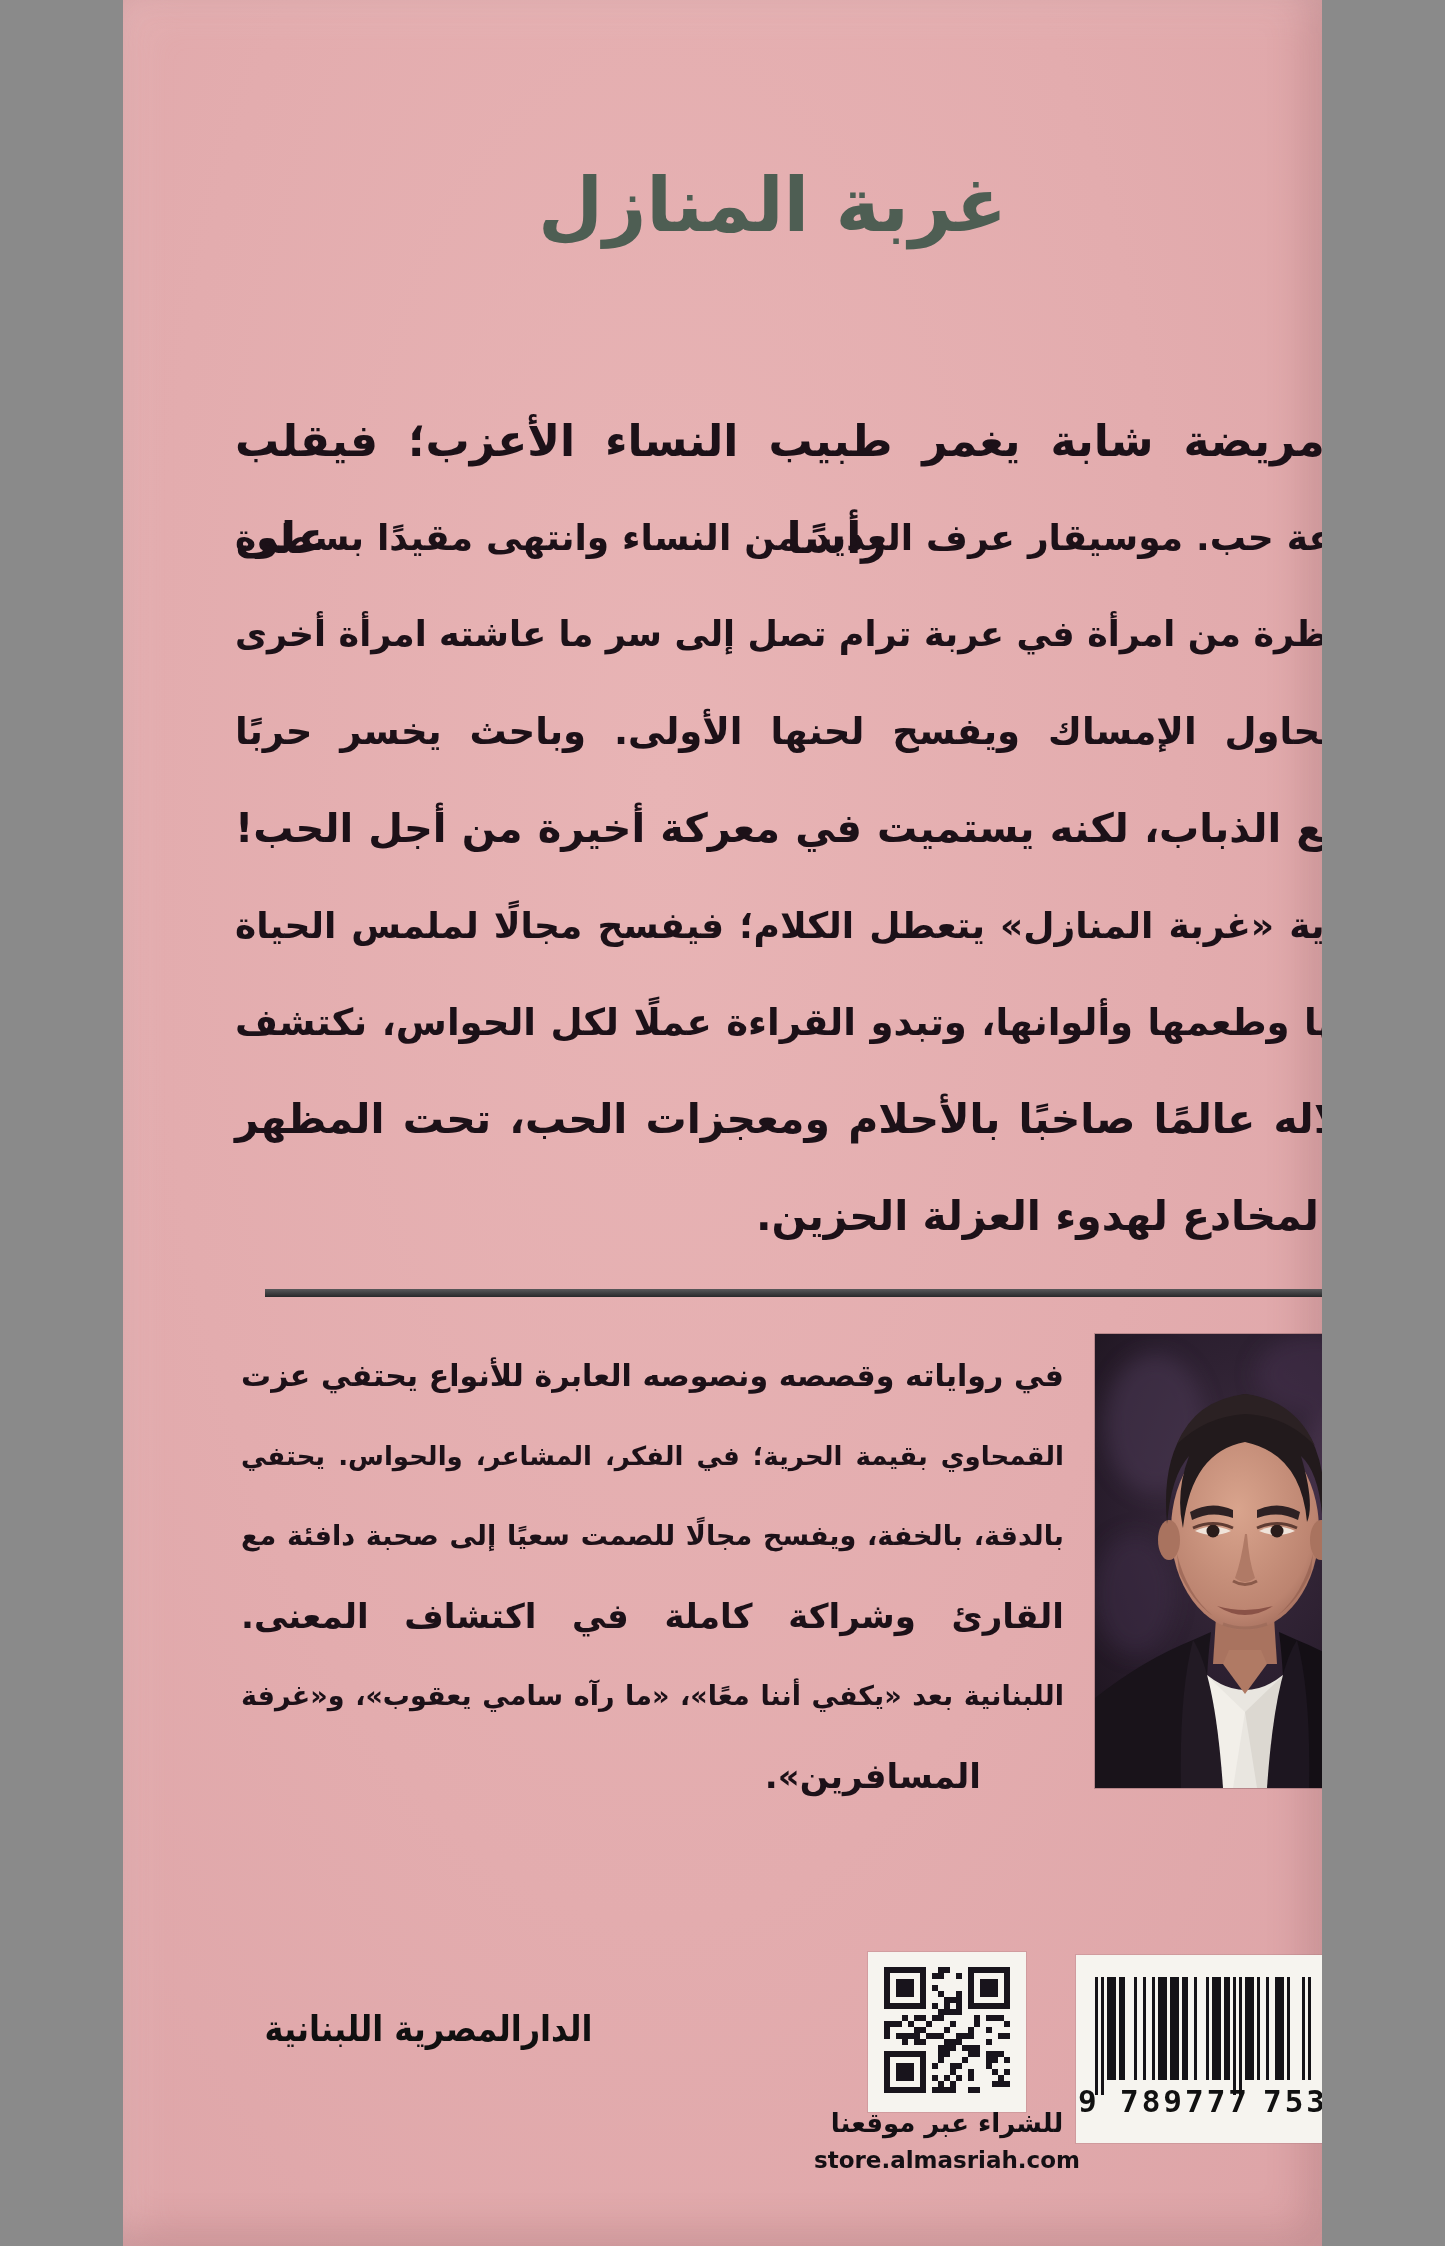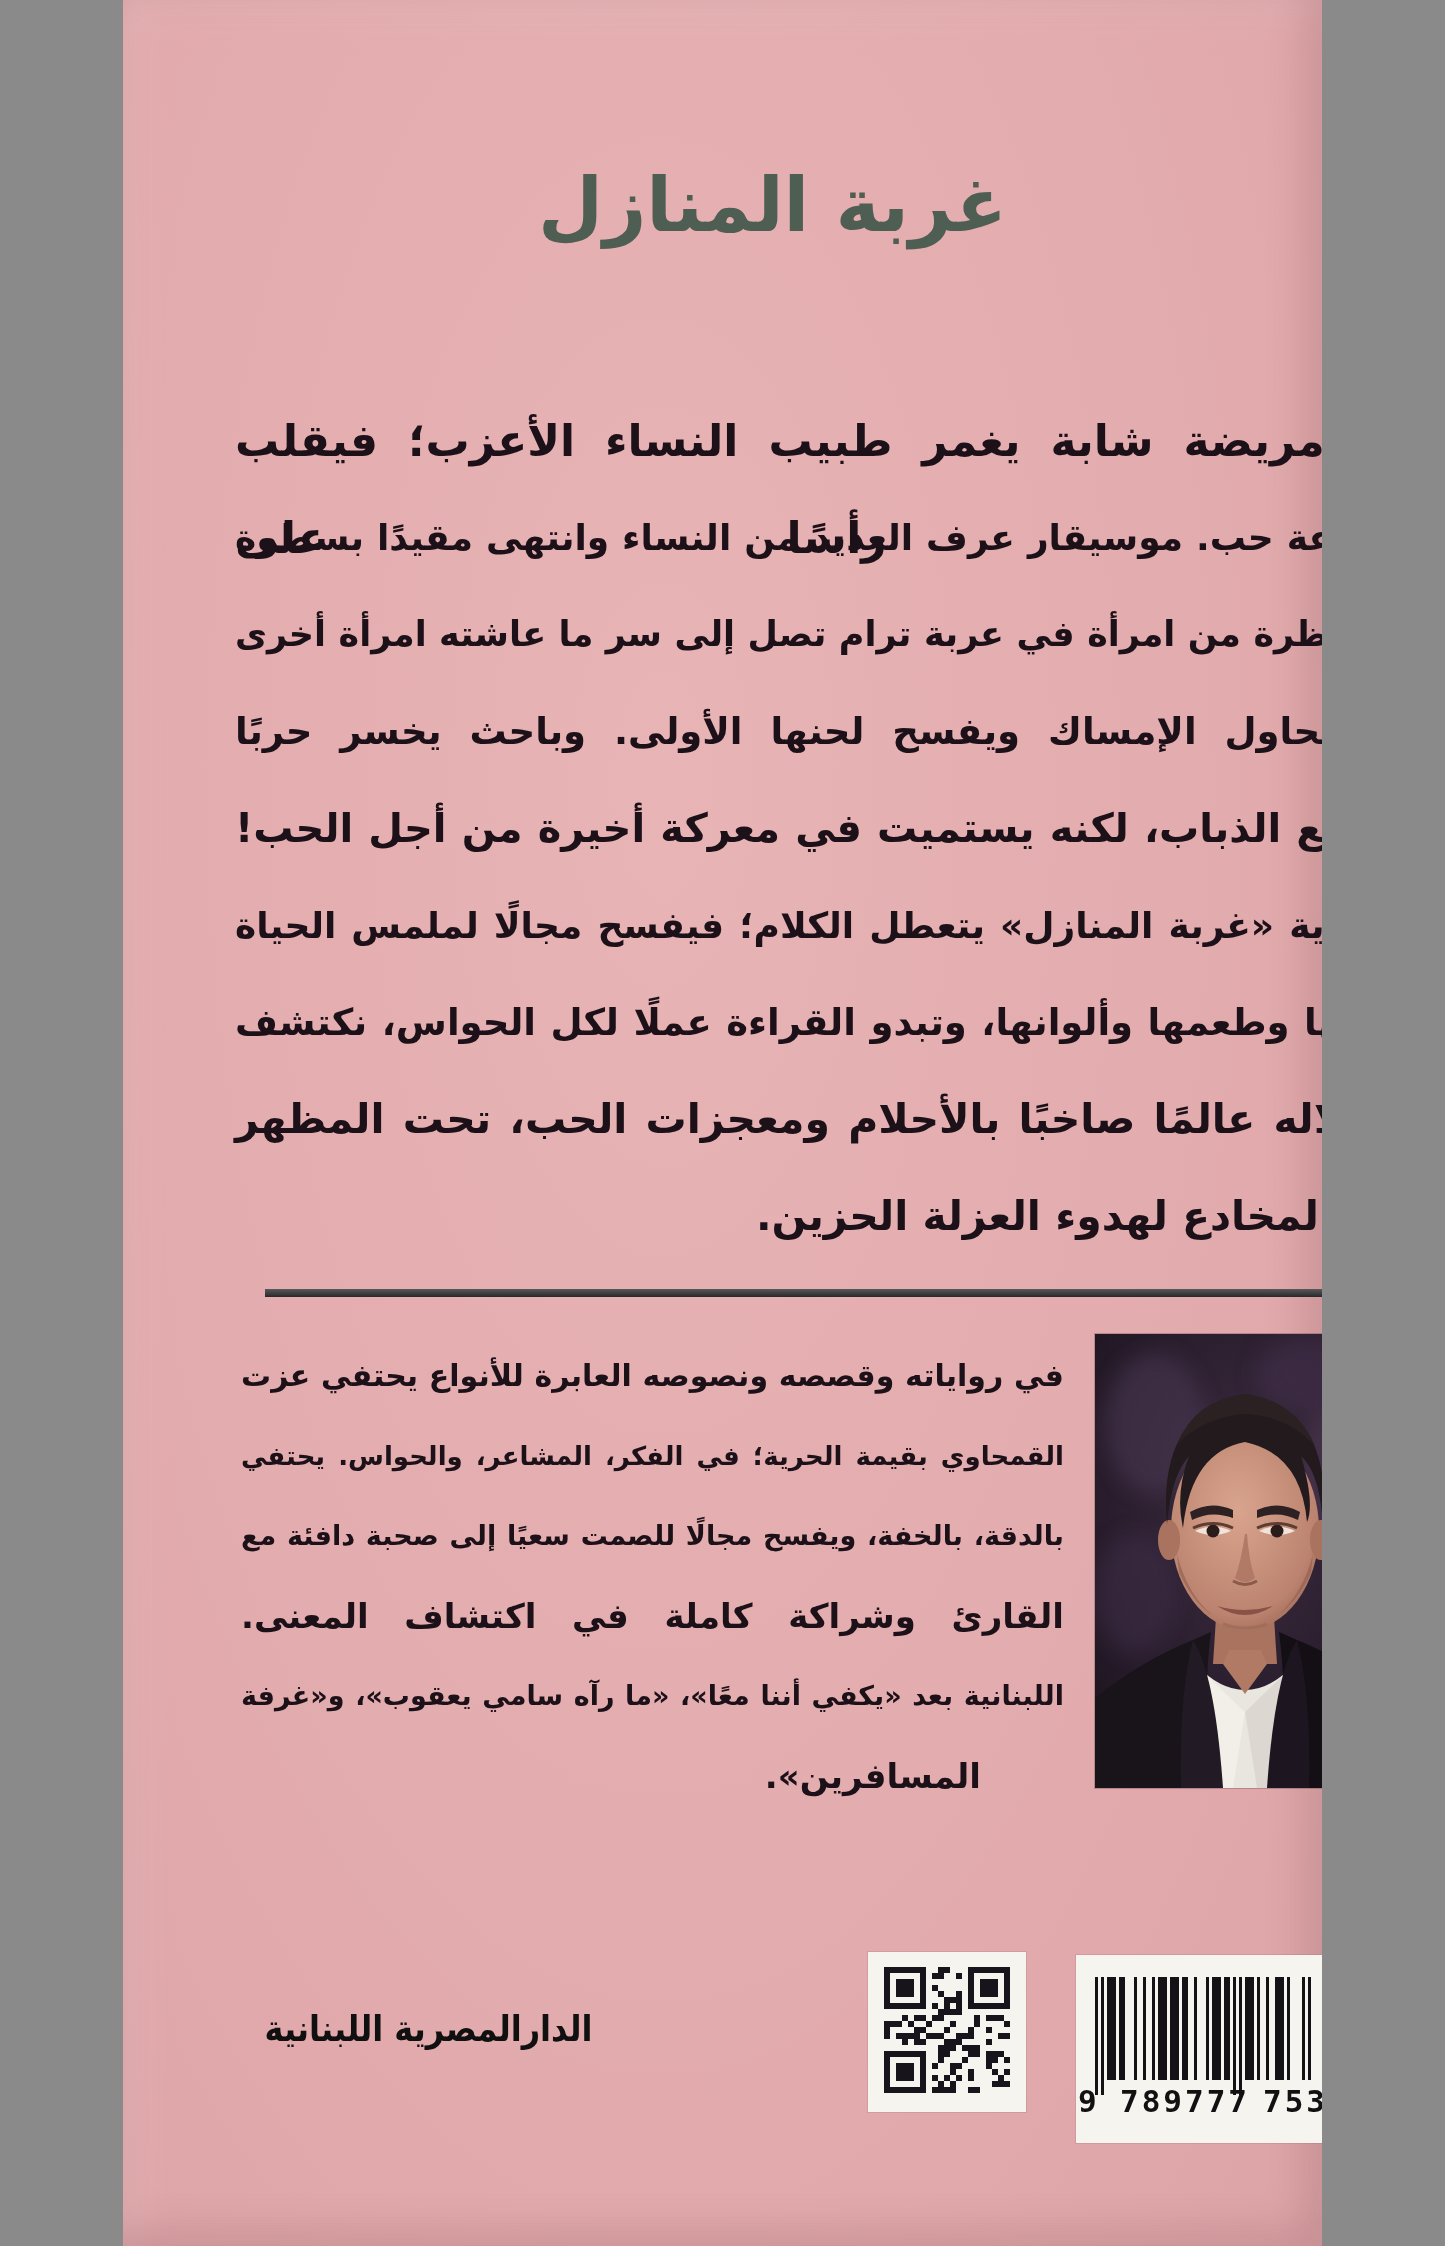--- a/index.html
+++ b/index.html
@@ -285,20 +285,24 @@
         <rect x="1" y="1" width="5" height="5" fill="#f6f4ef"></rect>
         <rect x="2" y="2" width="3" height="3" fill="#18141c"></rect>
         <rect x="14" y="0" width="7" height="7" fill="#18141c"></rect>
         <rect x="15" y="1" width="5" height="5" fill="#f6f4ef"></rect>
         <rect x="16" y="2" width="3" height="3" fill="#18141c"></rect>
         <rect x="0" y="14" width="7" height="7" fill="#18141c"></rect>
         <rect x="1" y="15" width="5" height="5" fill="#f6f4ef"></rect>
         <rect x="2" y="16" width="3" height="3" fill="#18141c"></rect>
       </svg>
   </div>
+  <div class="qr-caption">
+    <div class="ar fit" style="max-width: 268px; white-space: nowrap;">للشراء عبر موقعنا</div>
+    <div class="url fit" style="max-width: 268px; white-space: nowrap; font-size: 23px;">store.almasriah.com</div>
+  </div>
 
   <div class="barcode-panel">
     <svg id="barcode-svg" width="285" height="120" viewBox="0 0 285 120" shape-rendering="crispEdges">
         <rect x="0" y="0" width="3" height="118" fill="#141217"></rect>
         <rect x="6" y="0" width="3" height="118" fill="#141217"></rect>
         <rect x="12" y="0" width="3" height="103" fill="#141217"></rect>
         <rect x="15" y="0" width="3" height="103" fill="#141217"></rect>
         <rect x="18" y="0" width="3" height="103" fill="#141217"></rect>
         <rect x="24" y="0" width="3" height="103" fill="#141217"></rect>
         <rect x="27" y="0" width="3" height="103" fill="#141217"></rect>

